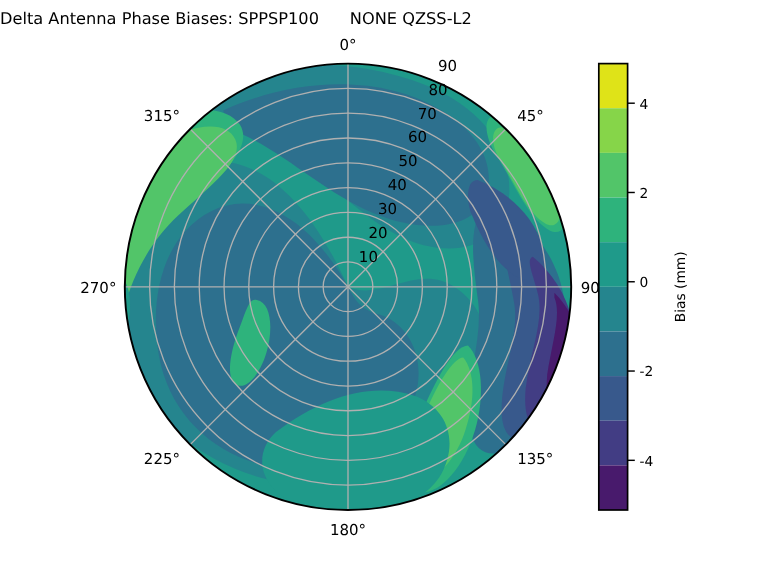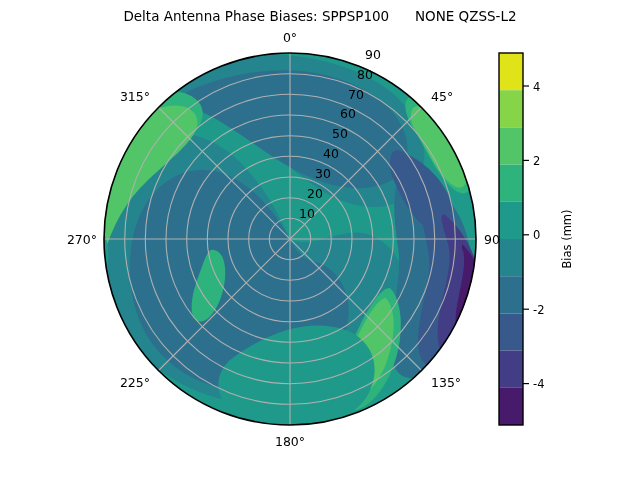--- a/index.html
+++ b/index.html
@@ -3,21 +3,21 @@
 <meta charset="utf-8">
 <style>
   html,body{margin:0;padding:0;}
   body{
     width:640px;height:480px;background:#ffffff;
     font-family:"DejaVu Sans","Liberation Sans",sans-serif;
     overflow:hidden;position:relative;
   }
   #figure{position:absolute;left:0;top:0;width:640px;height:480px;}
   .ttl{
-    position:absolute;left:0;top:8px;width:640px;text-align:center;
+    position:absolute;left:0;top:8px;width:640px;
     font-size:13.5px;color:#000;white-space:pre;
   }
   svg{position:absolute;left:0;top:0;}
   text{font-family:"DejaVu Sans","Liberation Sans",sans-serif;fill:#000;}
   .theta-lab{font-size:12.5px;}
   .r-lab{font-size:12.5px;}
   .cb-lab{font-size:11.5px;}
   .cb-title{font-size:11.5px;}
 </style>
 </head>

